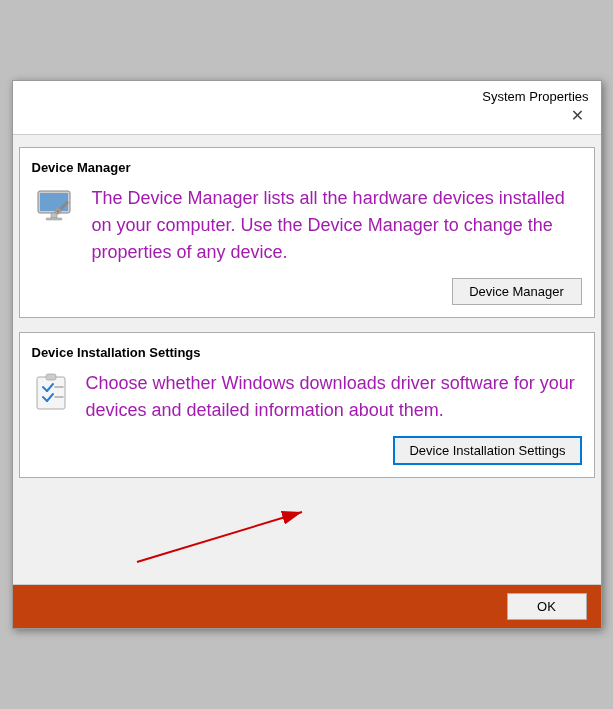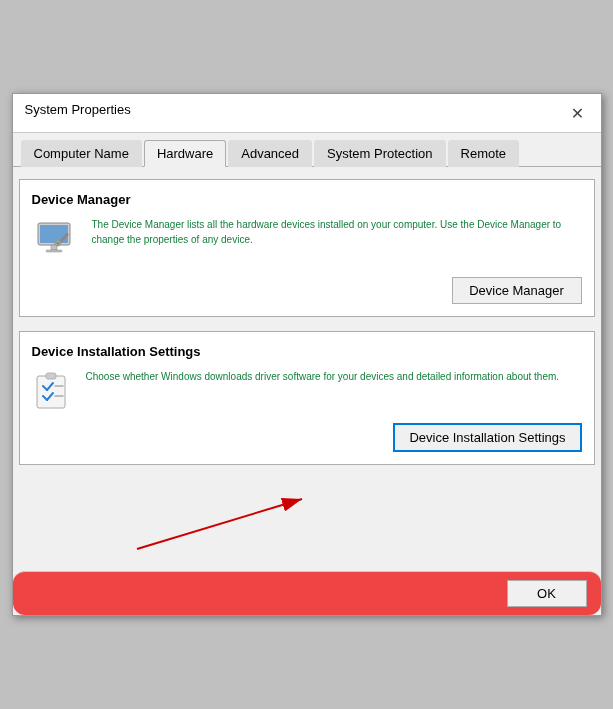--- a/index.html
+++ b/index.html
@@ -17,23 +17,24 @@
     .window {
       width: 590px;
       background: #f0f0f0;
       border: 1px solid #999;
       box-shadow: 2px 2px 8px rgba(0,0,0,0.4);
     }
     .title-bar {
       background: #fff;
       padding: 8px 12px;
       display: flex;
-      align-items: flex-start;
+      align-items: flex-end;
       justify-content: space-between;
       border-bottom: 1px solid #ccc;
+      flex-direction: column;
     }
     .title-bar-text {
       font-size: 13px;
       font-weight: normal;
       color: #000;
     }
     .close-btn {
       width: 22px;
       height: 22px;
       background: none;
@@ -85,23 +86,23 @@
       margin-bottom: 10px;
       color: #000;
     }
     .section-inner {
       display: flex;
       align-items: flex-start;
       gap: 12px;
     }
     .section-text {
       flex: 1;
-      font-size: 10px;
+      font-size: 18px;
       line-height: 1.5;
-      color: #15803d;
+      color: #a21caf;
     }
     .button-row {
       display: flex;
       justify-content: flex-end;
       margin-top: 12px;
     }
     .win-btn {
       min-width: 130px;
       padding: 5px 14px;
       background: #f0f0f0;
@@ -121,27 +122,26 @@
     .arrow-svg {
       position: absolute;
       top: 0;
       left: 0;
       width: 100%;
       height: 100%;
       pointer-events: none;
     }
     
     .bottom-bar {
-      background: #ef4444;
+      background: #c2410c;
       border-top: 1px solid #ccc;
       padding: 8px 14px;
       display: flex;
       justify-content: flex-end;
       gap: 8px;
-      border-radius: 12px;
     }
     .bottom-btn {
       min-width: 80px;
       padding: 5px 16px;
       background: #f0f0f0;
       border: 1px solid #adadad;
       cursor: pointer;
       font-size: 13px;
       color: #000;
     }
@@ -169,27 +169,20 @@
 </head>
 <body>
 
 <div class="window">
 
   <div class="title-bar">
     <span class="title-bar-text">System Properties</span>
     <button class="close-btn">✕</button>
   </div>
 
-  <div class="tabs">
-    <div class="tab">Computer Name</div>
-    <div class="tab active">Hardware</div>
-    <div class="tab">Advanced</div>
-    <div class="tab">System Protection</div>
-    <div class="tab">Remote</div>
-  </div>
 
   <div class="content">
 
     <div class="section-box">
       <div class="section-title">Device Manager</div>
       <div class="section-inner">
 
         <div class="dm-icon">
           <svg width="44" height="44" viewBox="0 0 44 44" xmlns="http://www.w3.org/2000/svg">
 

